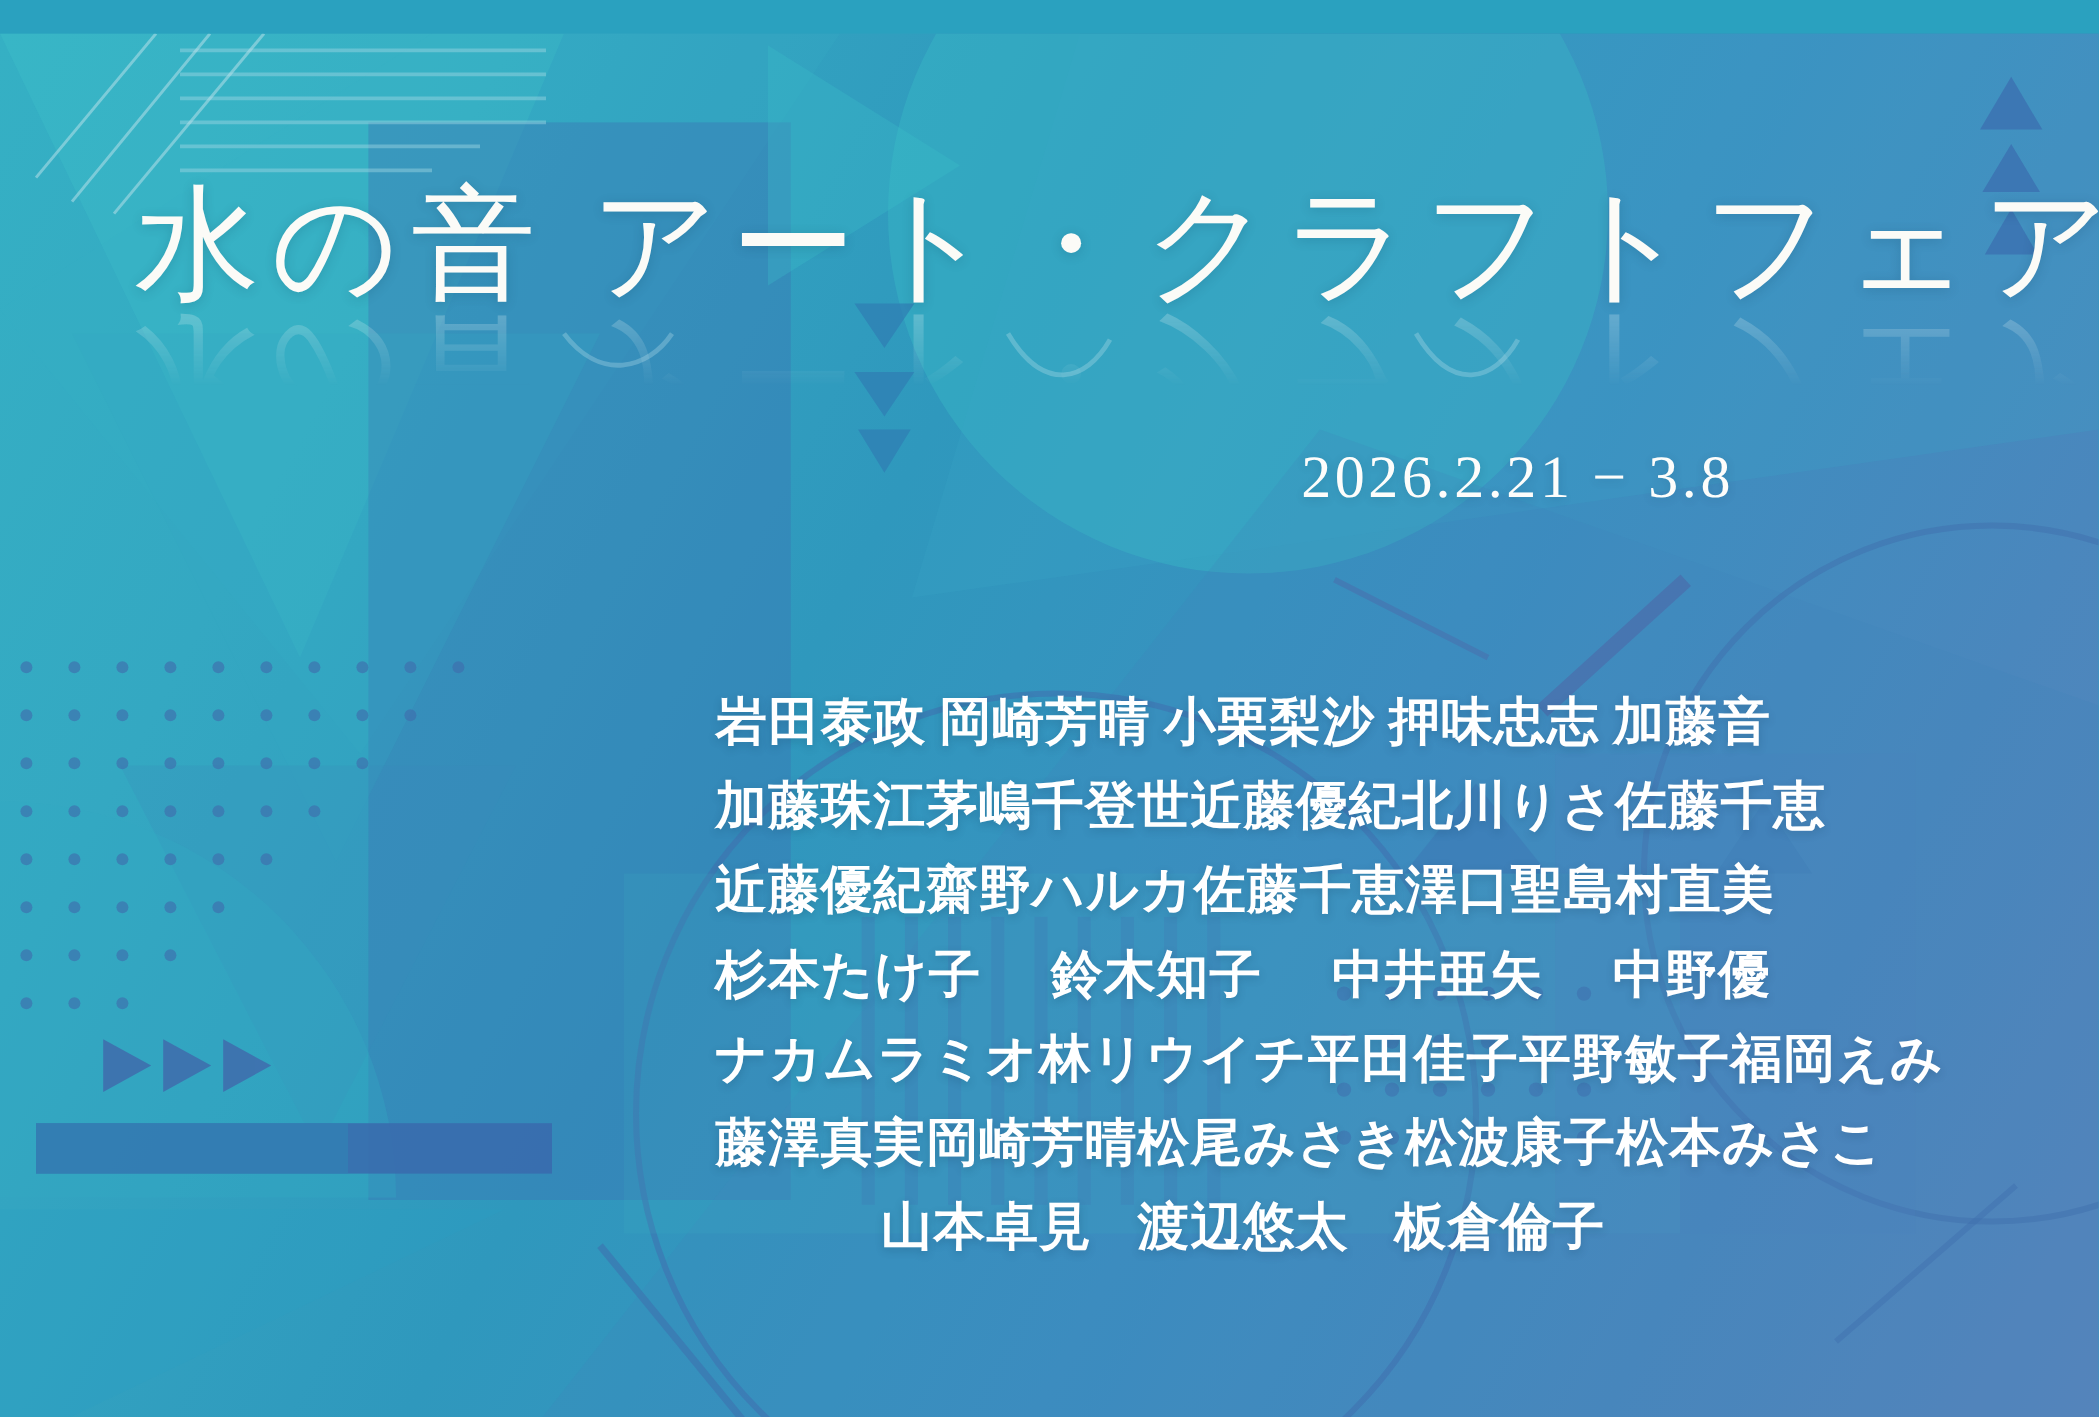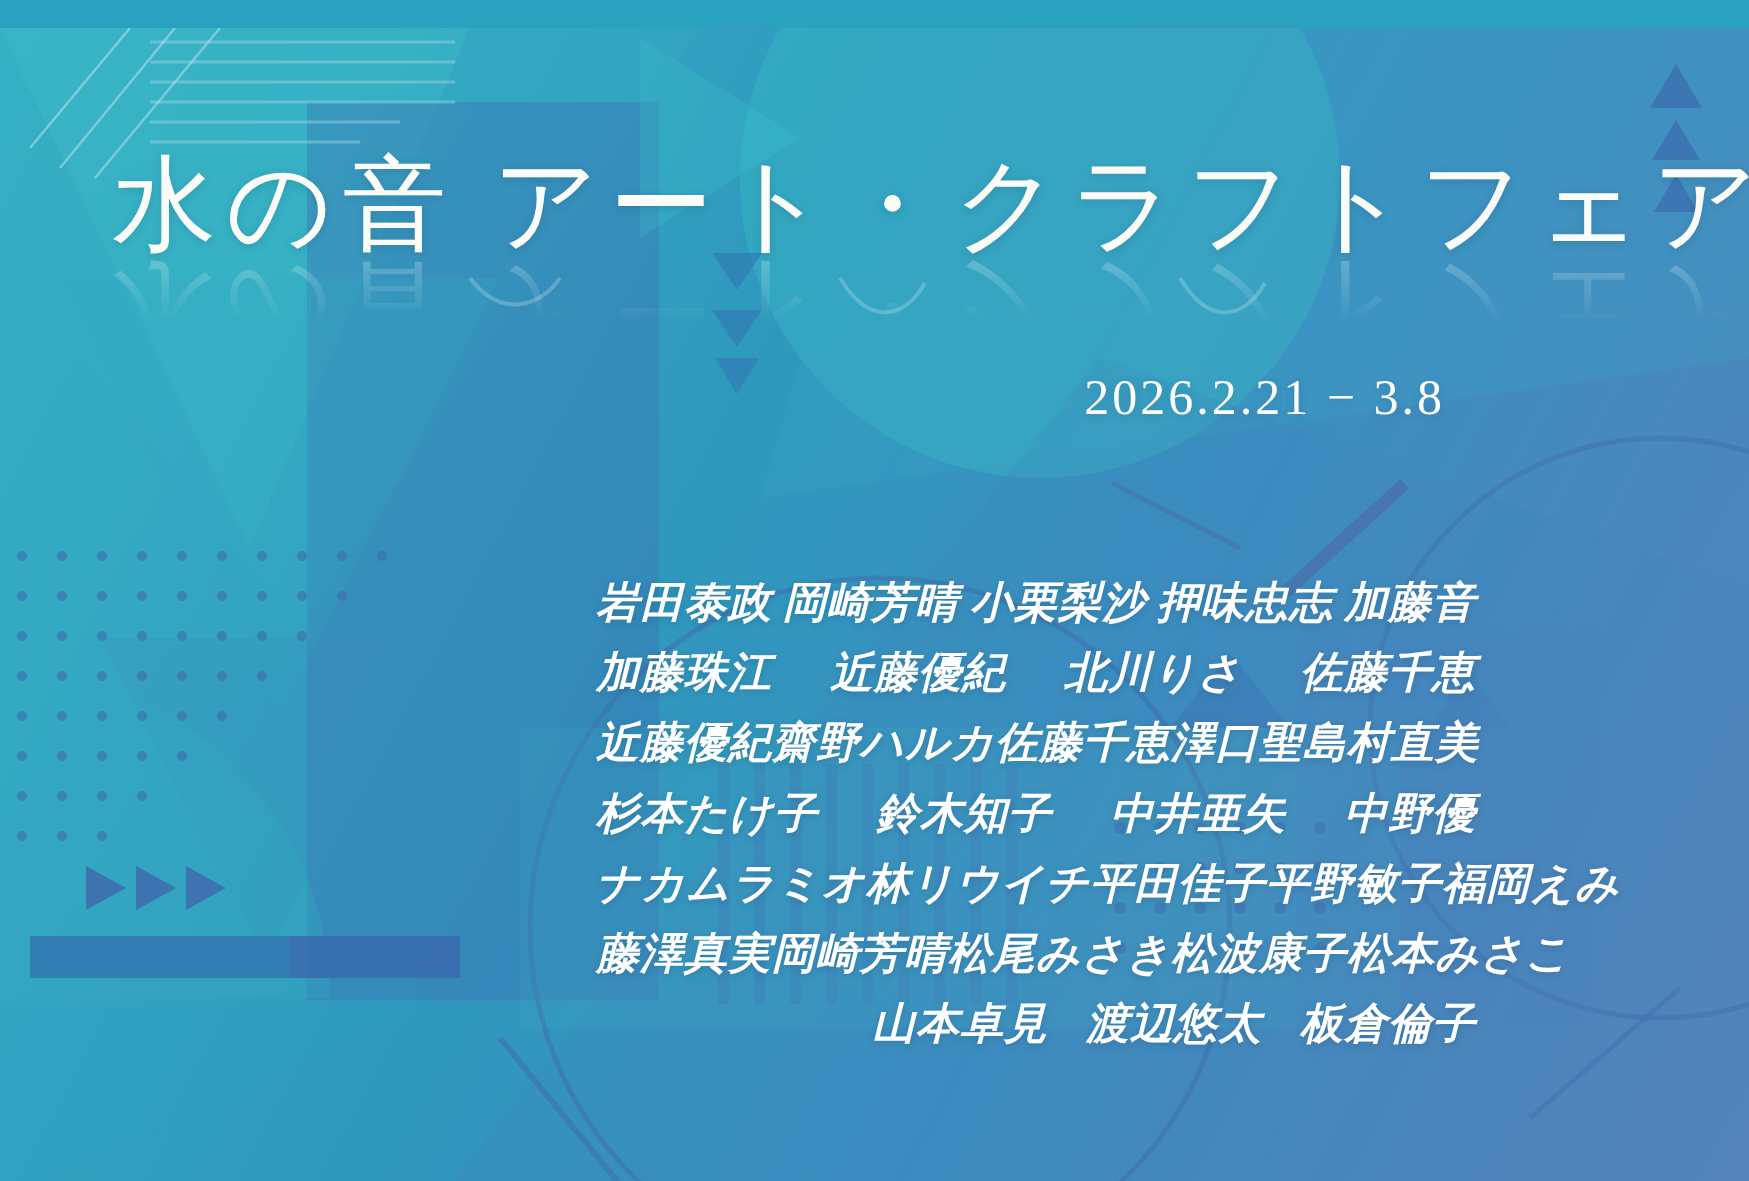--- a/index.html
+++ b/index.html
@@ -37,32 +37,32 @@
 
   
   #date{
     position:absolute;right:304px;top:340px;
     font-size:50px;color:#fdfdfb;letter-spacing:3px;white-space:nowrap;
     text-shadow:0 2px 8px rgba(10,50,80,.16);
   }
 
   
   #names{
-    position:absolute;left:596px;top:548px;width:880px;font-style:italic;
+    position:absolute;left:596px;top:548px;width:880px;
   }
   .name-row{
     display:flex;justify-content:space-between;align-items:baseline;
     white-space:nowrap;margin-bottom:16px;
   }
   .name{
     font-size:43px;line-height:1.26;color:#ffffff;font-weight:700;
     letter-spacing:1px;
     text-shadow:0 2px 7px rgba(12,52,84,.22);
   }
-  .name-row.left{justify-content:flex-end;gap:38px;}
+  .name-row.left{justify-content:center;gap:38px;}
 </style>
 </head>
 <body>
 
 <div id="poster">
 
   <div class="layer">
     <svg width="1749" height="1181" viewBox="0 0 1749 1181" style="position:absolute;inset:0;">
       <defs>
         <linearGradient id="gA" x1="0" y1="0" x2="1" y2="1">
@@ -269,20 +269,21 @@
   <div id="names">
     <div class="name-row">
         <span class="name">岩田泰政</span>
         <span class="name">岡崎芳晴</span>
         <span class="name">小栗梨沙</span>
         <span class="name">押味忠志</span>
         <span class="name">加藤音</span>
       </div>
     <div class="name-row">
         <span class="name">加藤珠江</span>
+        <span class="name">茅嶋千登世</span>
         <span class="name">近藤優紀</span>
         <span class="name">北川りさ</span>
         <span class="name">佐藤千恵</span>
       </div>
     <div class="name-row">
         <span class="name">近藤優紀</span>
         <span class="name">齋野ハルカ</span>
         <span class="name">佐藤千恵</span>
         <span class="name">澤口聖</span>
         <span class="name">島村直美</span>

